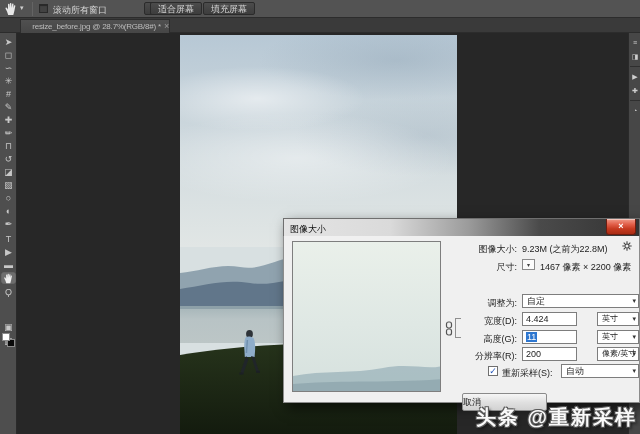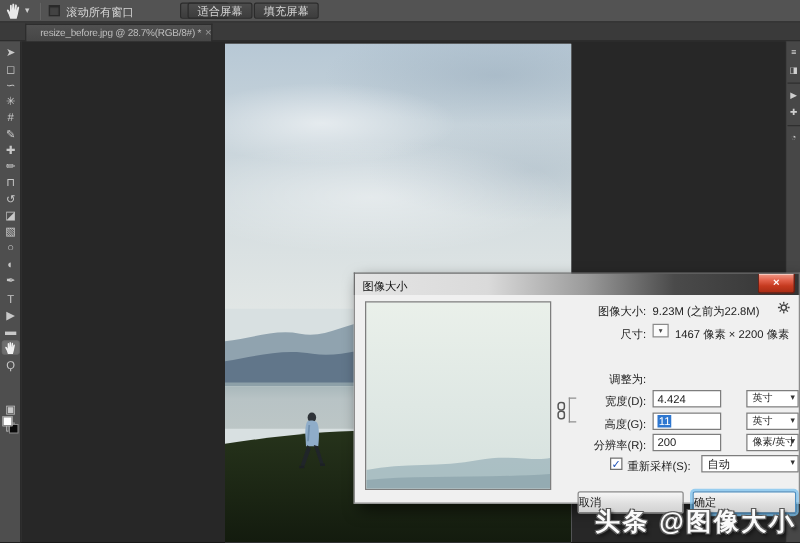--- a/index.html
+++ b/index.html
@@ -230,20 +230,24 @@
       <svg class="gear-svg" viewBox="0 0 10 10">
         <circle cx="5" cy="5" r="2.1" fill="none" stroke="#444" stroke-width="1.2"></circle>
         <path d="M5 0.3 V2 M5 8 V9.7 M0.3 5 H2 M8 5 H9.7 M1.7 1.7 L2.9 2.9 M7.1 7.1 L8.3 8.3 M8.3 1.7 L7.1 2.9 M2.9 7.1 L1.7 8.3" stroke="#444" stroke-width="1.1"></path>
       </svg>
 
       <span class="dlabel" style="left:155px;top:25px">尺寸:</span>
       <div class="mini-dd" style="left:238px;top:23px">▾</div>
       <span class="dvalue" style="left:256px;top:25px">1467 像素 × 2200 像素</span>
 
       <span class="dlabel" style="left:155px;top:61px">调整为:</span>
+      <div class="combo" style="left:238px;top:58px;width:117px">
+        <span>自定</span>
+        <span class="arr">▾</span>
+      </div>
 
       <svg class="chain-svg" viewBox="0 0 10 15">
         <rect x="2.5" y="1" width="5" height="6" rx="2" fill="none" stroke="#555" stroke-width="1.2"></rect>
         <rect x="2.5" y="8" width="5" height="6" rx="2" fill="none" stroke="#555" stroke-width="1.2"></rect>
       </svg>
       <div class="bracket"></div>
 
       <span class="dlabel" style="left:155px;top:79px">宽度(D):</span>
       <div class="inputbox" style="left:238px;top:76px">
         <span>4.424</span>
@@ -272,19 +276,18 @@
       </div>
 
       <div class="dcheckbox">✓</div>
       <span class="dvalue" style="left:218px;top:131px">重新采样(S):</span>
       <div class="combo" style="left:277px;top:128px;width:78px">
         <span>自动</span>
         <span class="arr">▾</span>
       </div>
 
       <div class="dlg-btn btn-cancel">取消</div>
-      <div class="dlg-btn btn-ok">确定</div>
-    </div>
-  </div>
-
-  <div class="watermark">头条 @图像大小</div>
+    </div>
+  </div>
+
+  <div class="watermark">头条 @重新采样</div>
 
 </div>
 
 </body></html>

